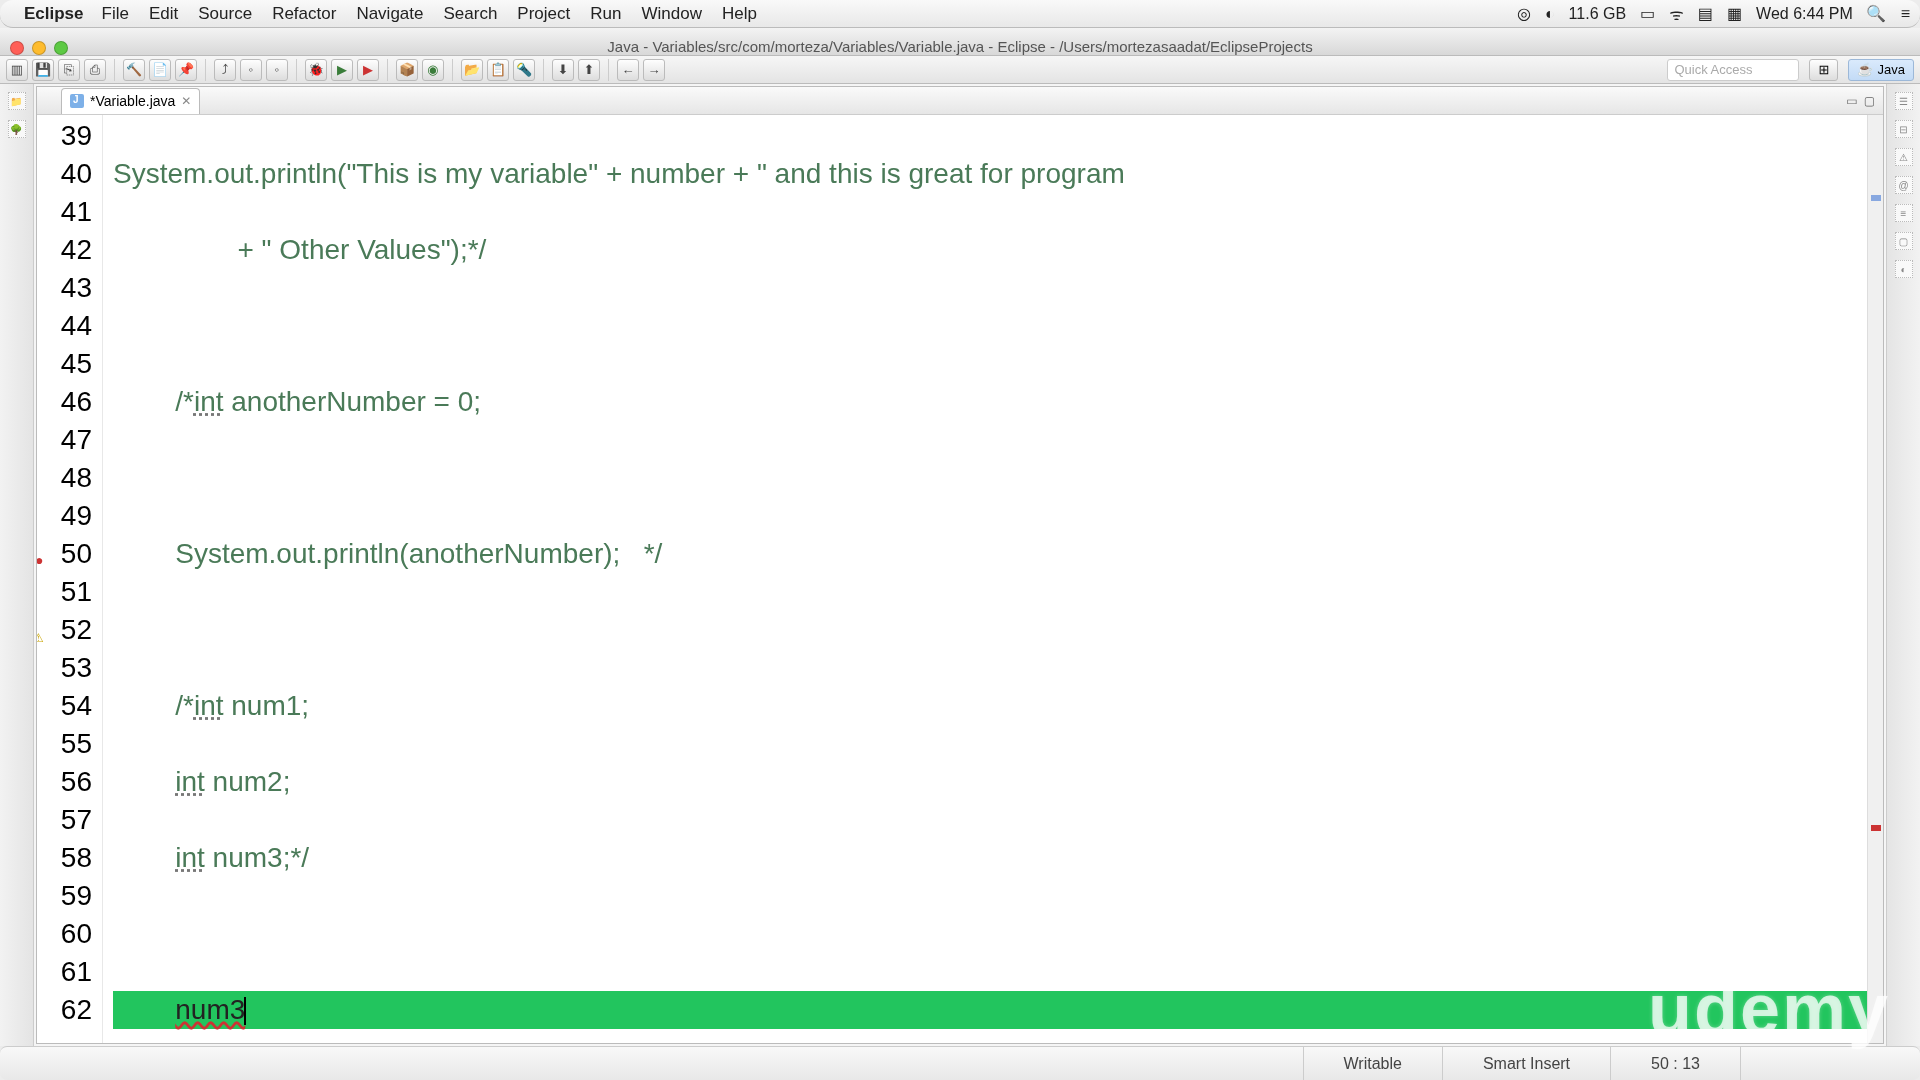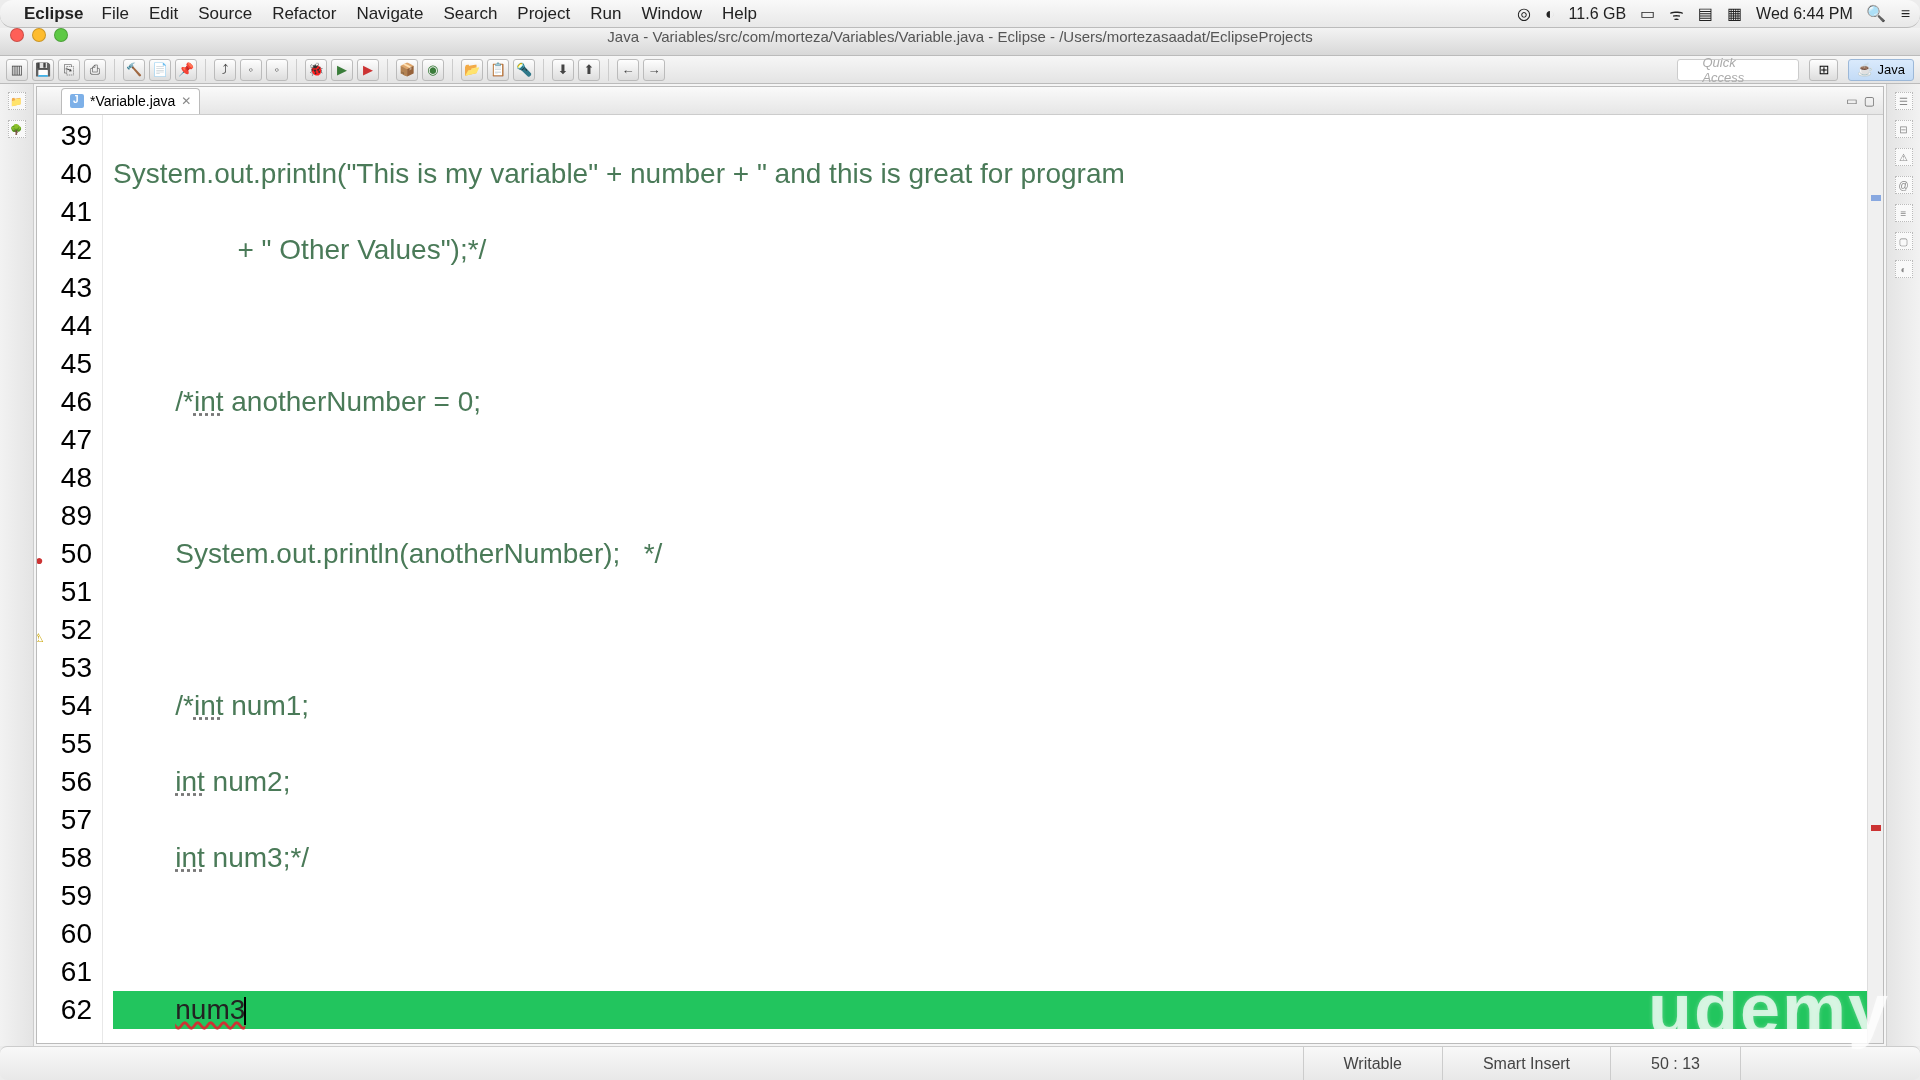--- a/index.html
+++ b/index.html
@@ -7,34 +7,34 @@
 
 
 .mac-menubar { height: 28px; background: linear-gradient(#f9f9f9,#e8e8e8); border-bottom: 1px solid #bbb; display: flex; align-items: center; padding: 0 10px; font-size: 17px; color: #222; border-radius: 13px; }
 .mac-menubar .apple { font-size: 18px; margin-right: 14px; }
 .mac-menubar .app-name { font-weight: bold; margin-right: 18px; }
 .mac-menubar .menu-item { margin-right: 20px; }
 .mac-menubar .right { margin-left: auto; display: flex; align-items: center; gap: 14px; font-size: 16px; }
 .mac-menubar .right .icon { font-size: 16px; }
 
 
-.window-titlebar { height: 28px; background: linear-gradient(#f3f3f3,#d8d8d8); border-bottom: 1px solid #bbb; display: flex; align-items: flex-start; position: relative; }
+.window-titlebar { height: 28px; background: linear-gradient(#f3f3f3,#d8d8d8); border-bottom: 1px solid #bbb; display: flex; align-items: flex-end; position: relative; }
 .traffic-lights { display: flex; gap: 8px; margin-left: 10px; }
 .traffic-lights span { width: 14px; height: 14px; border-radius: 50%; border: 1px solid rgba(0,0,0,0.2);}
 .tl-red { background: #ff5f57; }
 .tl-yellow { background: #febc2e; }
 .tl-green { background: #5dc944; }
 .window-title { position: absolute; left: 50%; transform: translateX(-50%); font-size: 15px; color: #555; }
 
 
 .toolbar { height: 28px; background: linear-gradient(#f6f6f6,#e4e4e4); border-bottom: 1px solid #bbb; display: flex; align-items: center; padding: 0 6px; gap: 4px; font-size: 14px; }
 .toolbar .tb-btn { width: 22px; height: 22px; background: linear-gradient(#fefefe,#ddd); border: 1px solid #bbb; border-radius: 3px; display: inline-flex; align-items: center; justify-content: center; font-size: 13px; color: #444; }
 .toolbar .sep { width: 1px; height: 22px; background: #ccc; margin: 0 4px; }
 .toolbar .spacer { flex: 1; }
-.quick-access { width: 122px; height: 22px; background: #fff; border: 1px solid #ccc; border-radius: 3px; font-size: 13px; color: #aaa; display: flex; align-items: center; padding: 0 24px; font-style: italic; }
+.quick-access { width: 132px; height: 22px; background: #fff; border: 1px solid #ccc; border-radius: 3px; font-size: 13px; color: #aaa; display: flex; align-items: center; padding: 0 6px; }
 .persp-btn { height: 22px; padding: 0 8px; background: linear-gradient(#daeafc,#c3dbf6); border: 1px solid #9cb8d8; border-radius: 3px; display: flex; align-items: center; gap: 4px; font-size: 13px; margin-left: 6px; }
 .persp-btn.plain { background: linear-gradient(#fefefe,#ddd); border-color: #bbb; }
 
 
 .main-area { position: absolute; top: 84px; left: 0; right: 0; bottom: 34px; display: flex; background: #f5f5f5; }
 
 
 .left-gutter { width: 34px; background: linear-gradient(90deg,#f2f2f2,#e4e4e4); border-right: 1px solid #ccc; display: flex; flex-direction: column; align-items: center; padding-top: 8px; gap: 10px; }
 .left-gutter .gicon { width: 18px; height: 18px; border: 1px dotted #bbb; background: #f9f9f9; font-size: 10px; display:flex; align-items:center; justify-content:center; color:#888;}
 
@@ -181,21 +181,21 @@
         <div class="ln">39</div>
         <div class="ln">40</div>
         <div class="ln">41</div>
         <div class="ln">42</div>
         <div class="ln">43</div>
         <div class="ln">44</div>
         <div class="ln">45</div>
         <div class="ln">46</div>
         <div class="ln">47</div>
         <div class="ln">48</div>
-        <div class="ln">89</div>
+        <div class="ln">49</div>
         <div class="ln error-marker">50</div>
         <div class="ln">51</div>
         <div class="ln warn-marker">52</div>
         <div class="ln">53</div>
         <div class="ln">54</div>
         <div class="ln">55</div>
         <div class="ln">56</div>
         <div class="ln">57</div>
         <div class="ln">58</div>
         <div class="ln">59</div>

